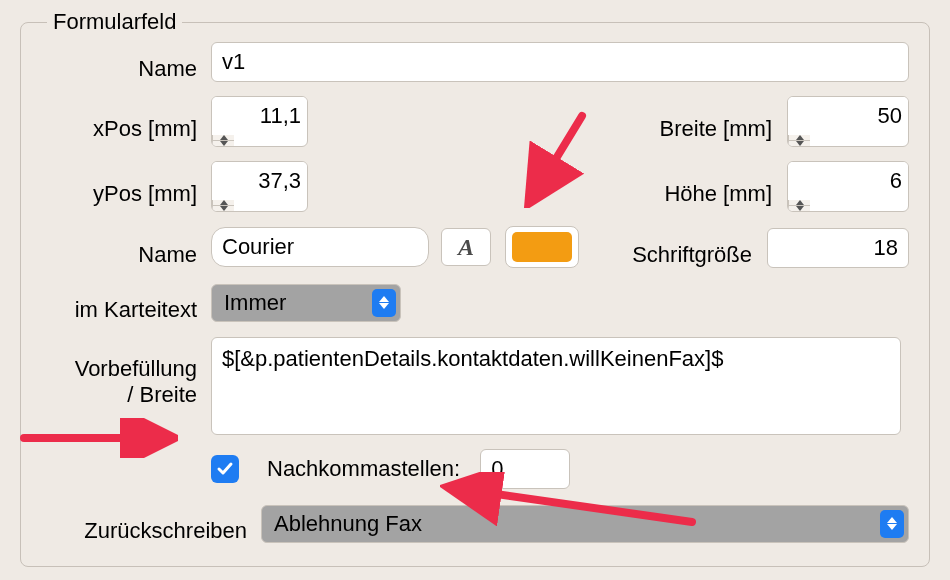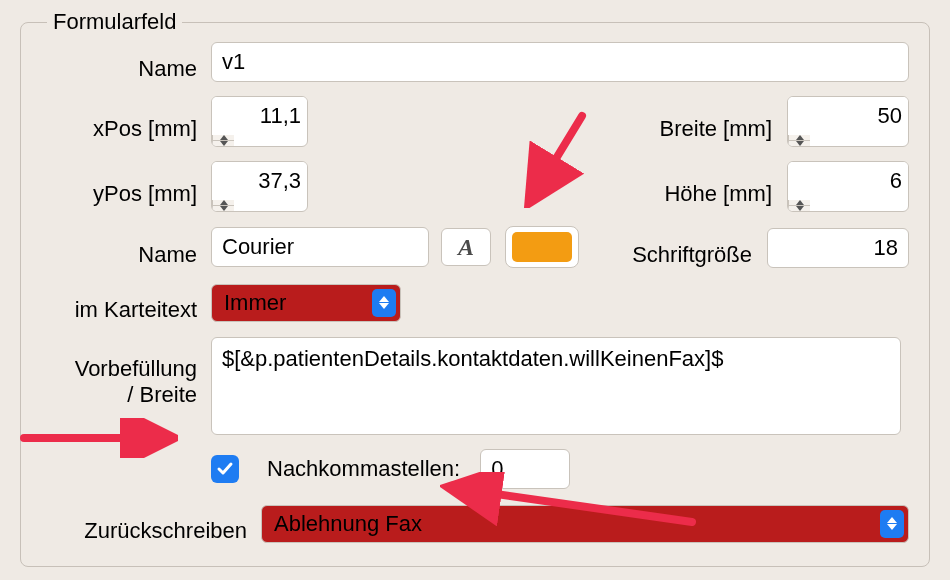--- a/index.html
+++ b/index.html
@@ -121,21 +121,21 @@
     }
     .color-swatch {
       width: 60px;
       height: 30px;
       border-radius: 5px;
       background: #f39c12;
     }
     .select-ctl {
       display: flex;
       align-items: center;
-      background: #b91c1c;
+      background: #a3a3a3;
       border: 1px solid #c9c3bb;
       border-radius: 6px;
       padding: 4px 4px 4px 12px;
       font-size: 22px;
     }
     .select-arrows {
       width: 24px;
       height: 28px;
       background: #1e7cf2;
       border-radius: 5px;
@@ -258,21 +258,21 @@
               </svg>
           </div>
         </div>
       </div>
     </div>
   </div>
 
   <div class="row two-col">
     <div class="col-left">
       <div class="label label-w1">Name</div>
-      <input class="input-text" style="width: 218px;" value="Courier">
+      <input class="input-text" style="width: 218px; border-radius: 14px;" value="Courier">
       <div class="font-picker-btn">
         <span>A</span>
       </div>
       <div class="color-swatch-wrap">
         <div class="color-swatch" style="background: rgb(243, 156, 18);"></div>
       </div>
     </div>
     <div class="col-right">
       <div class="label label-r">Schriftgröße</div>
       <input class="input-text" style="width: 142px; text-align: right;" value="18">

